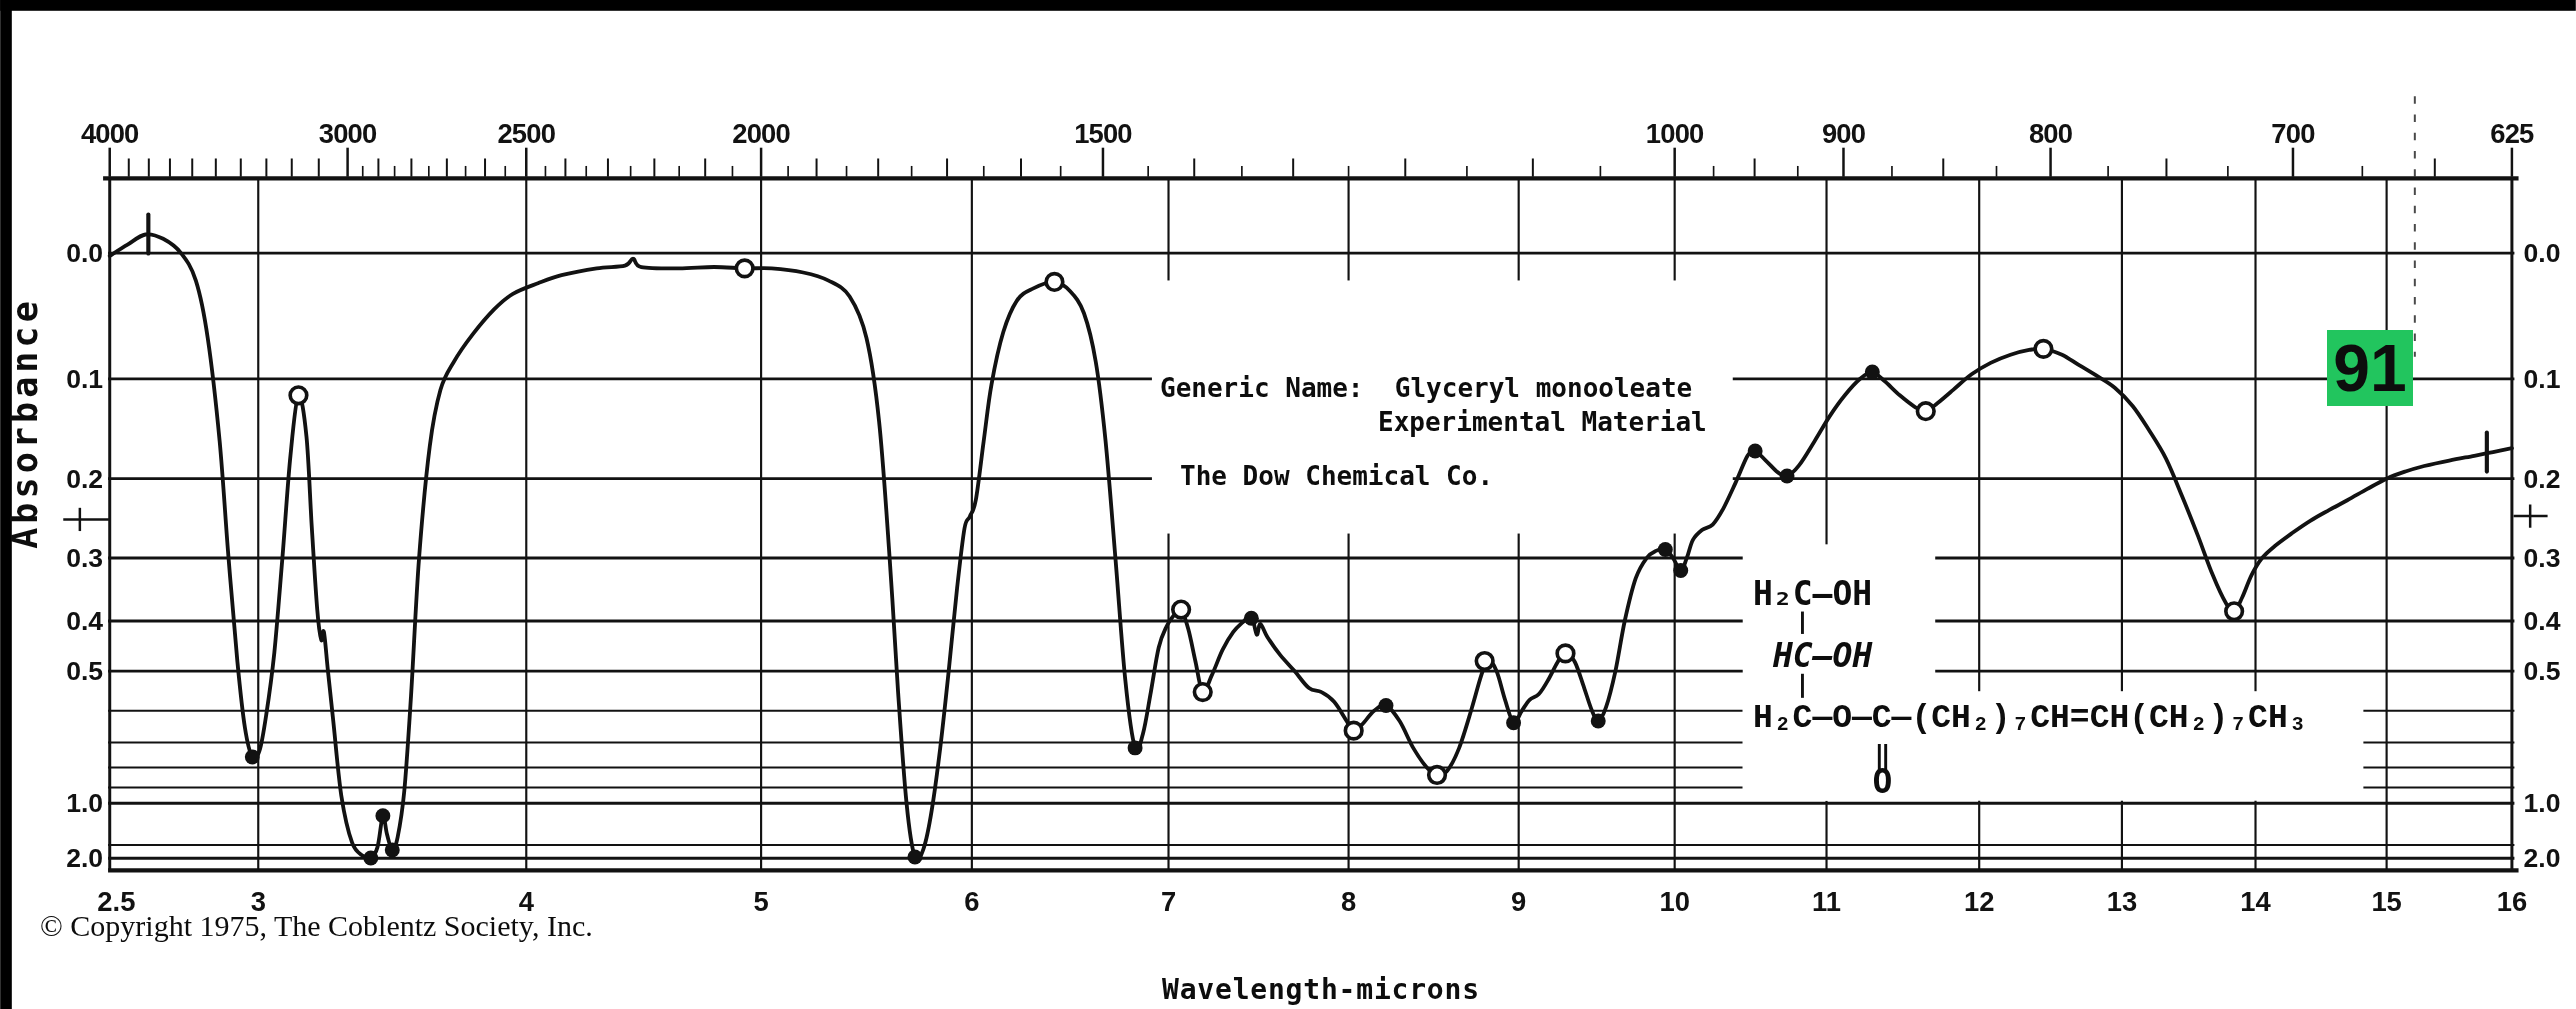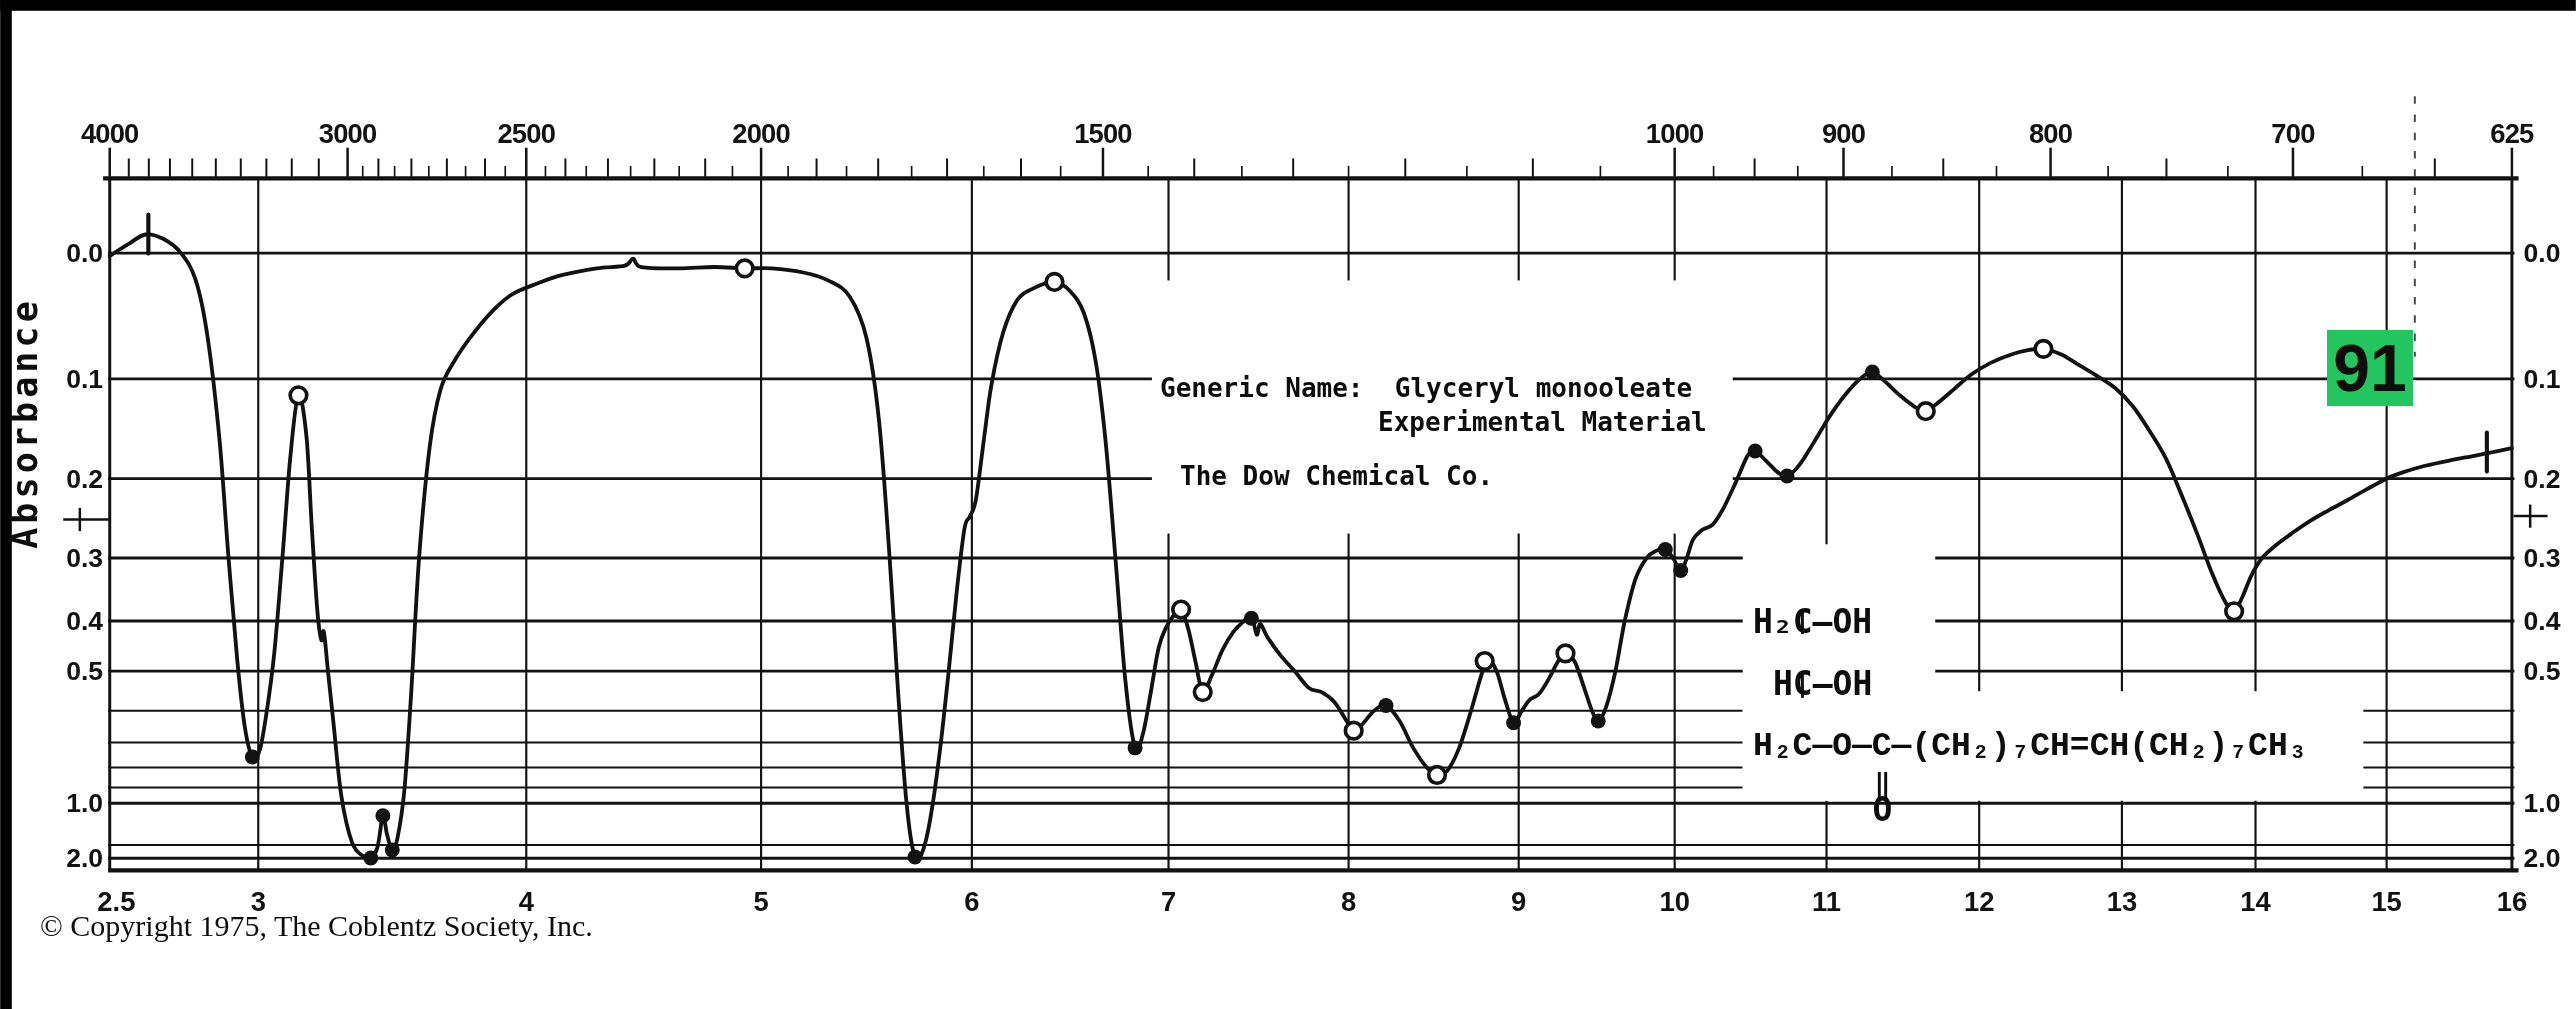--- a/index.html
+++ b/index.html
@@ -9,23 +9,23 @@
   svg{position:absolute;left:0;top:0;}
   .ov{position:absolute;white-space:pre;color:#0d0d0d;}
   .title{left:1203px;top:38px;width:481px;text-align:center;
          font:700 39px "DejaVu Sans Mono",monospace;letter-spacing:0.8px;}
   .ylab{left:5px;top:589px;width:332px;text-align:center;
         font:700 35px "DejaVu Sans Mono",monospace;letter-spacing:4.1px;
         transform:rotate(-90deg);transform-origin:0 0;}
   .ann1{left:1160px;top:373px;font:700 26px "DejaVu Sans Mono",monospace;}
   .ann2{left:1378px;top:407px;font:700 26px "DejaVu Sans Mono",monospace;text-align:center;}
   .ann3{left:1160px;top:461px;font:700 26px "DejaVu Sans Mono",monospace;margin-left:20px;}
-  .st{font:700 33px "DejaVu Sans Mono",monospace;margin-top:28px;}
+  .st{font:700 33px "DejaVu Sans Mono",monospace;}
   .st1{left:1753px;top:574px;}
-  .st2{left:1773px;top:636px;}
+  .st2{left:1773px;top:636px;font-style:italic;}
   .st3{left:1753px;top:700px;font-family:Liberation Mono, monospace;}
   .st4{left:1866px;top:739px;width:33px;text-align:center;font-size:26.6px;}
   .st5{left:1866px;top:762px;width:33px;text-align:center;}
   .n91{left:2327px;top:330px;width:86px;text-align:center;background:#22c55e;
        font:700 66px "Liberation Sans",sans-serif;line-height:76px;}
   .wl{left:1162px;top:973px;font:700 28px "DejaVu Sans Mono",monospace;letter-spacing:0.8px;}
   .cp{left:40px;top:909px;font:400 30px "Liberation Serif",serif;white-space:pre;}
 </style>
 </head>
 <body>
@@ -248,16 +248,17 @@
   <div class="ov ann3">The Dow Chemical Co.</div>
 
   <div class="ov st st1">H₂C—OH</div>
   <div class="ov st st2">HC—OH</div>
   <div class="ov st st3">H₂C—O—C—(CH₂)₇CH=CH(CH₂)₇CH₃</div>
   <div class="ov st st4">‖</div>
   <div class="ov st st5">O</div>
 
   <div class="ov n91">91</div>
 
+  <div class="ov wl">Wavelength-microns</div>
 
   <div class="ov cp">© Copyright 1975, The Coblentz Society, Inc.</div>
 </div>
 
 
 </body></html>

